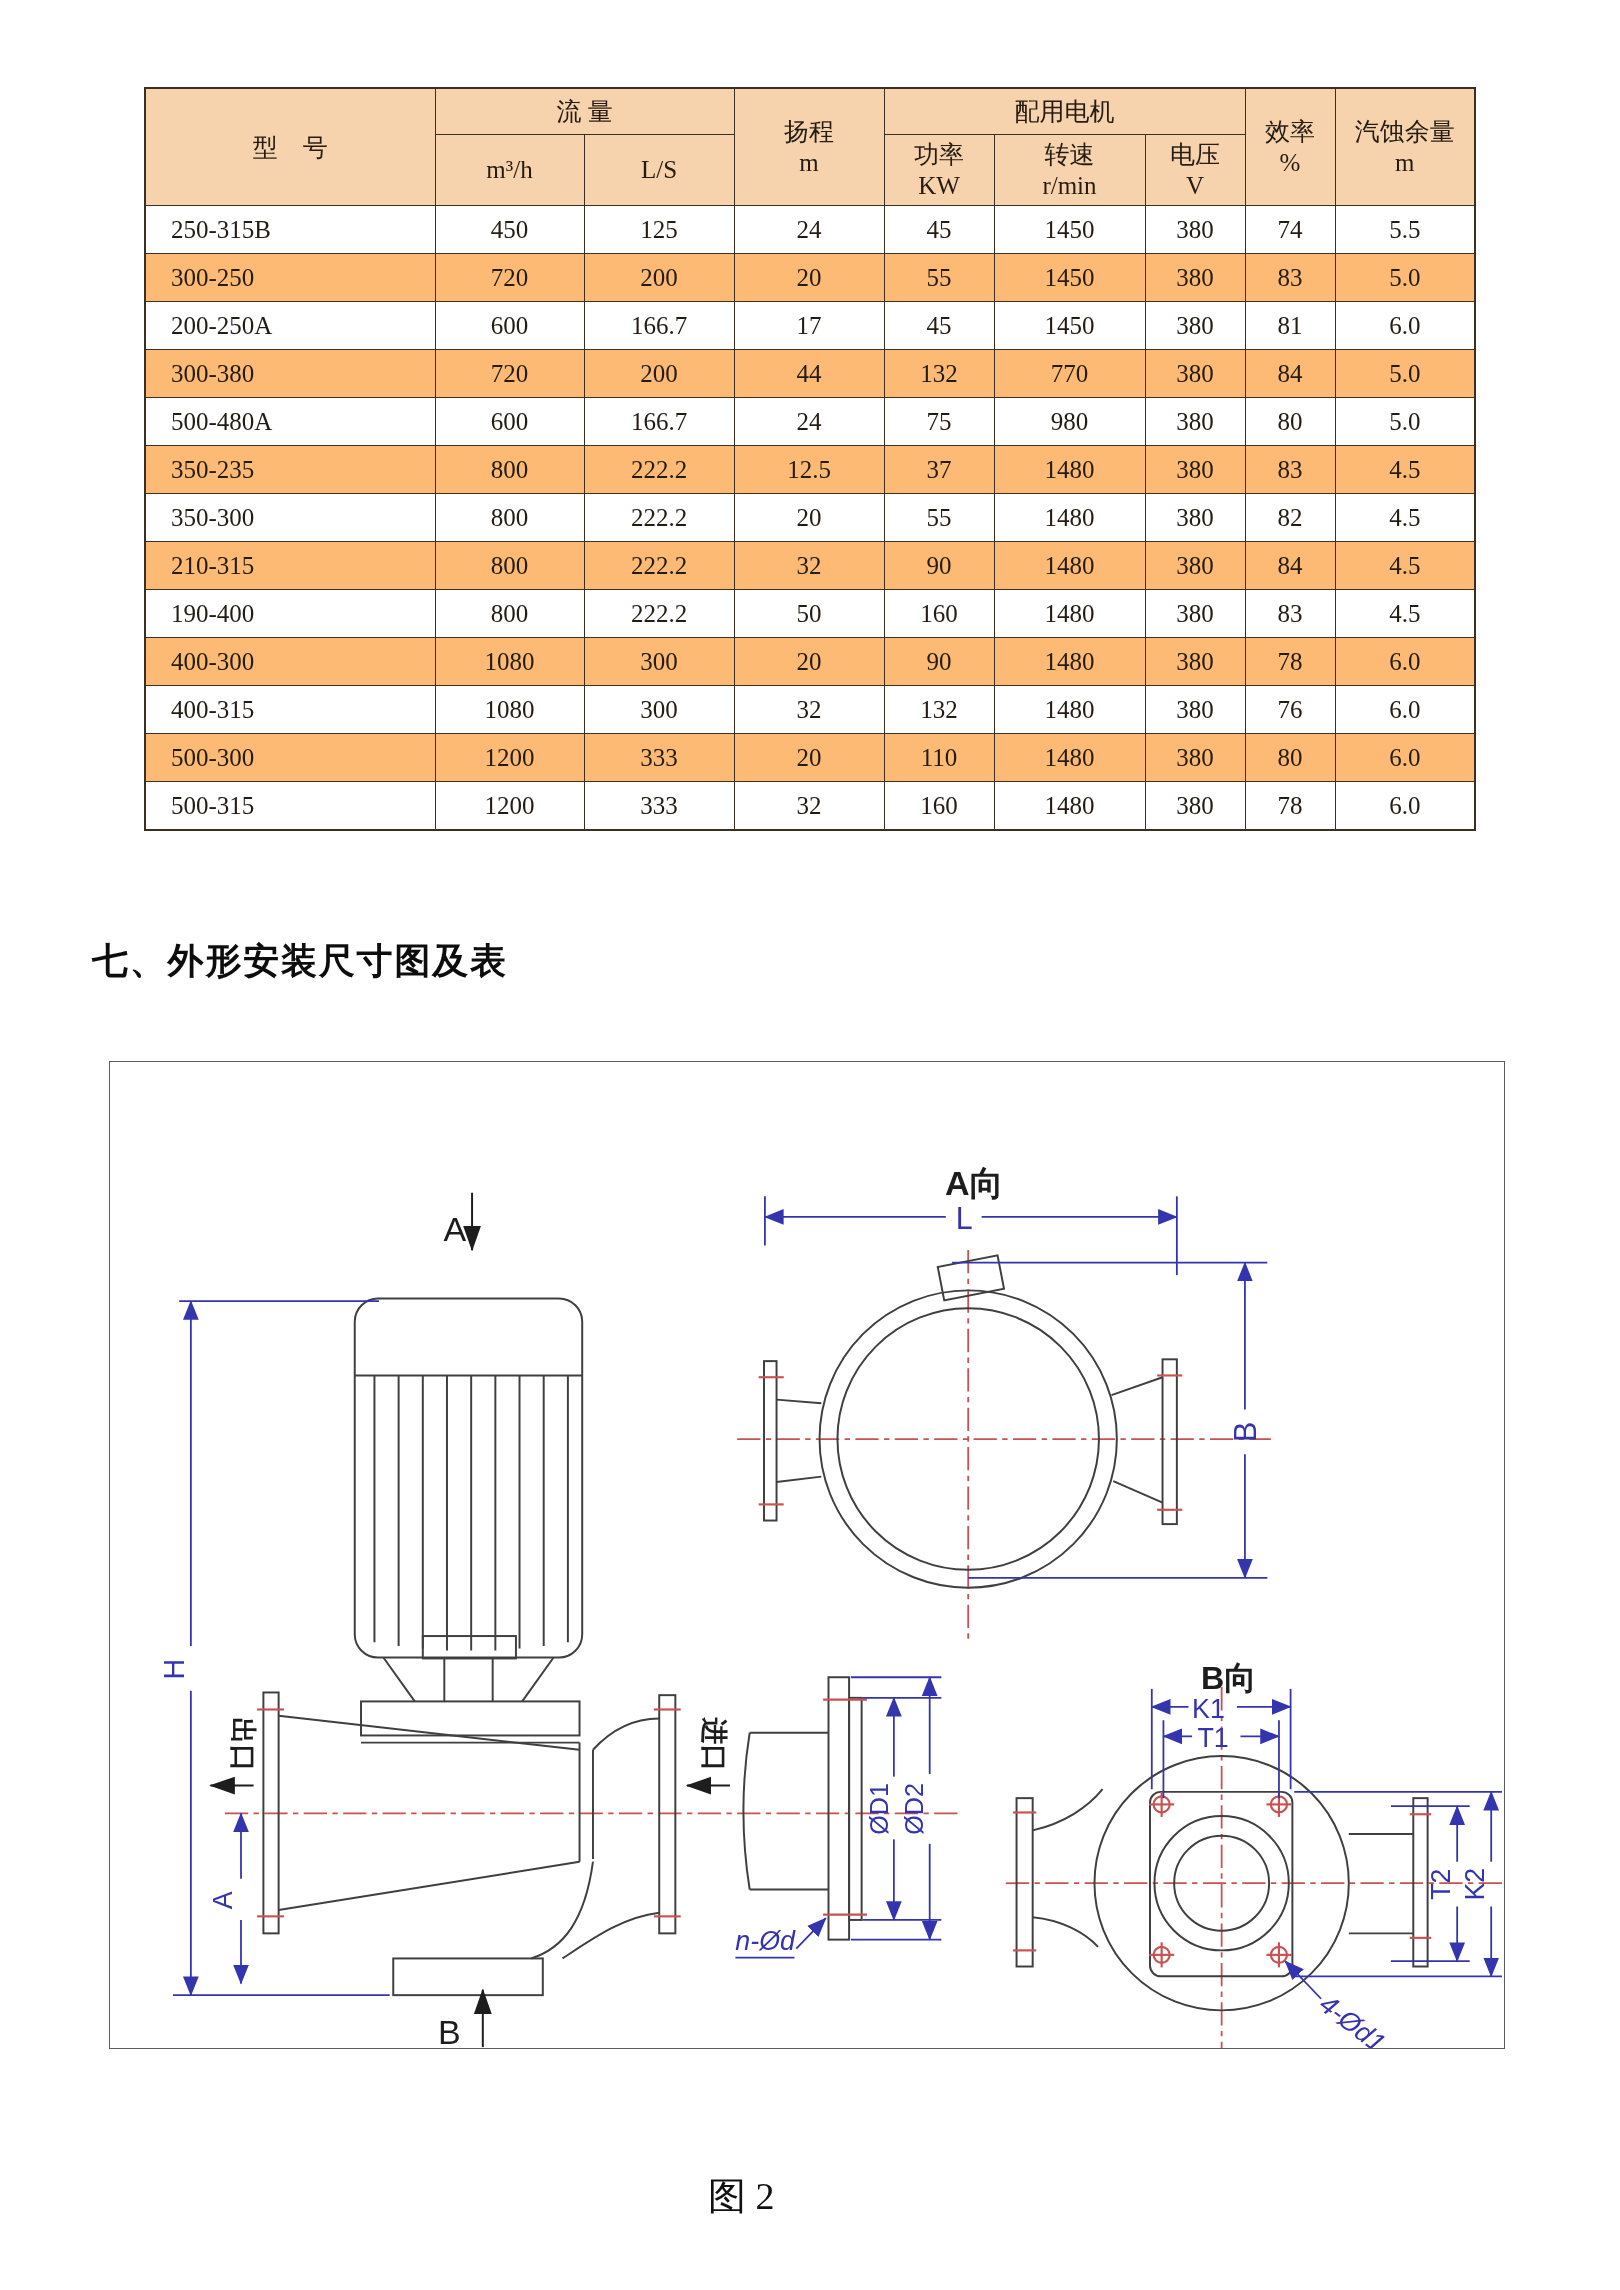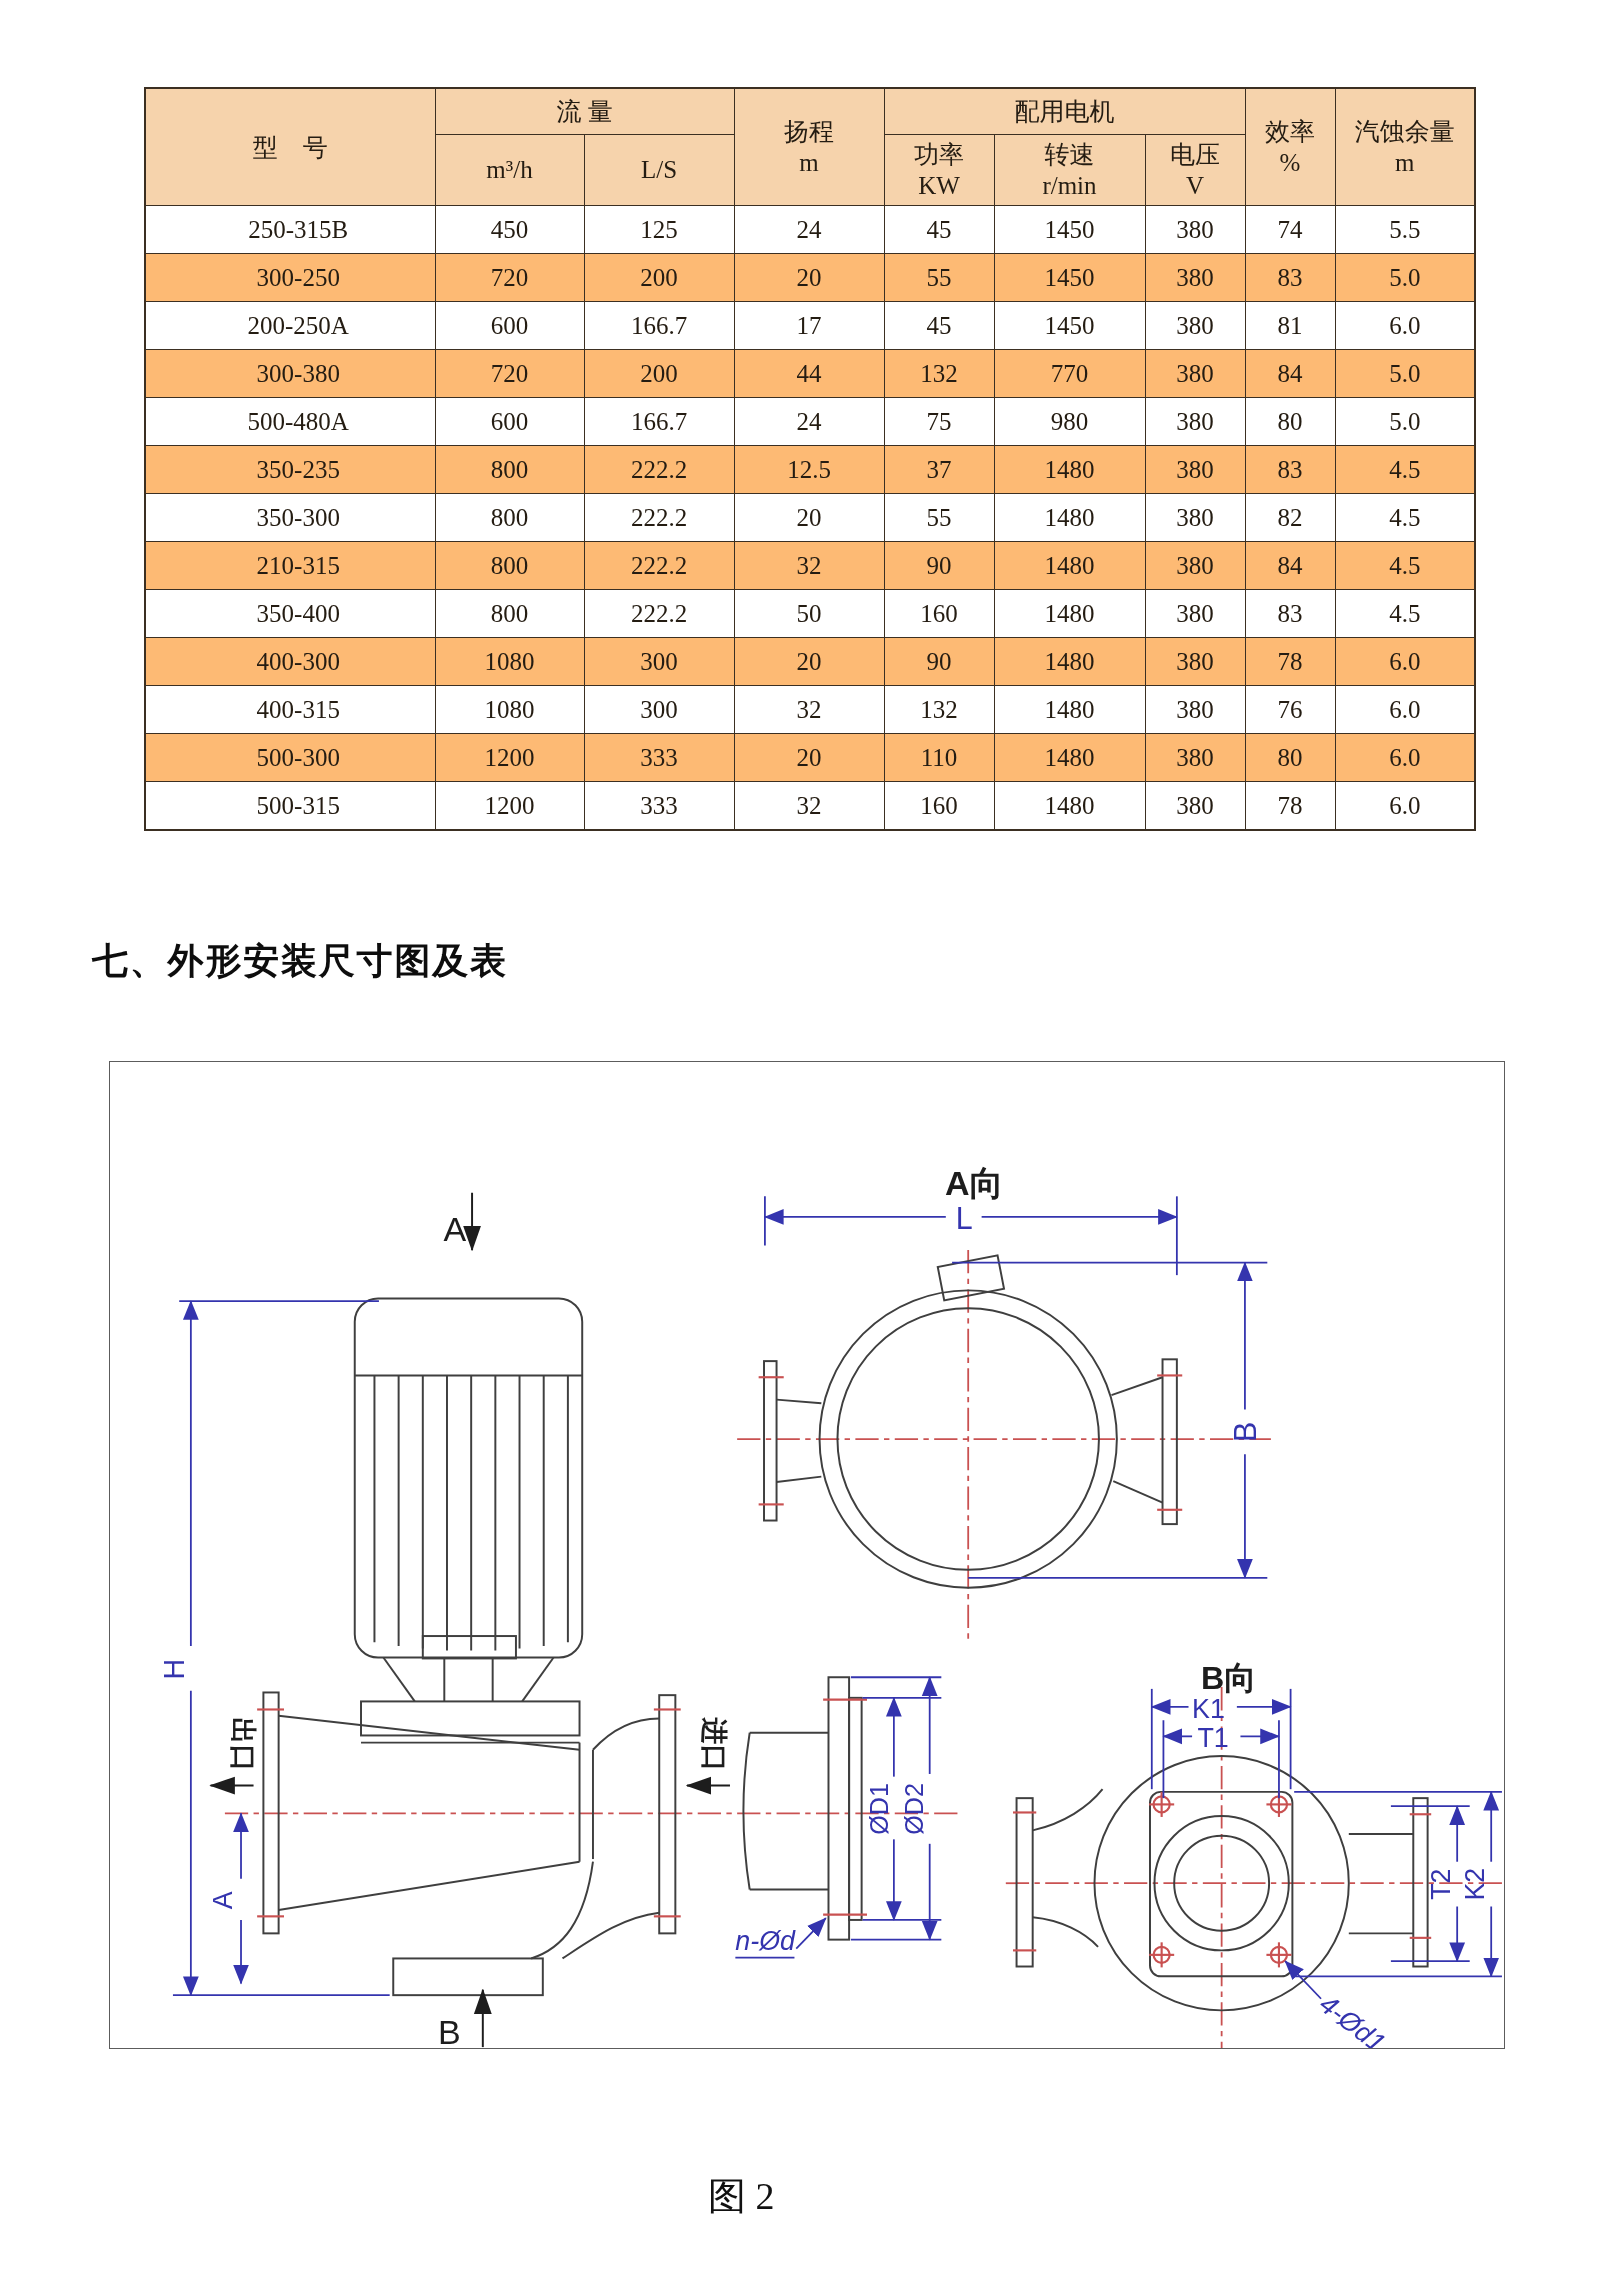--- a/index.html
+++ b/index.html
@@ -8,21 +8,21 @@
 
   
   table.spec{position:absolute;left:144px;top:87px;width:1331px;border-collapse:collapse;
              table-layout:fixed;border:2.7px solid #3b2f22;font-size:25px;color:#241c12;}
   table.spec th,table.spec td{border:1.8px solid #3b2f22;text-align:center;vertical-align:middle;
              padding:0;font-weight:normal;overflow:hidden;}
   table.spec thead th{background:#f6d3ac;}
   table.spec thead tr.h1 th{height:45px;}
   table.spec thead tr.h2 th{height:70px;}
   table.spec td{height:47px;}
-  table.spec td.model{text-align:center;padding-left:16px;}
+  table.spec td.model{text-align:left;padding-left:25px;}
   table.spec tbody tr.alt td{background:#fdba74;}
   .two span{display:block;line-height:1.25;}
 
   
   #heading{position:absolute;left:92px;top:937px;font-family:"Liberation Sans","DejaVu Sans",sans-serif;
            font-weight:bold;font-size:36px;letter-spacing:1.8px;color:#0d0d0d;}
 
   
   #figure-frame{position:absolute;left:109px;top:1061px;width:1394px;height:986px;
                 border:1.8px solid #5c5c5c;background:#fff;}
@@ -171,21 +171,21 @@
           <td>800</td>
           <td>222.2</td>
           <td>32</td>
           <td>90</td>
           <td>1480</td>
           <td>380</td>
           <td>84</td>
           <td>4.5</td>
         </tr>
         <tr>
-          <td class="model">350-400</td>
+          <td class="model">190-400</td>
           <td>800</td>
           <td>222.2</td>
           <td>50</td>
           <td>160</td>
           <td>1480</td>
           <td>380</td>
           <td>83</td>
           <td>4.5</td>
         </tr>
         <tr class="alt">

